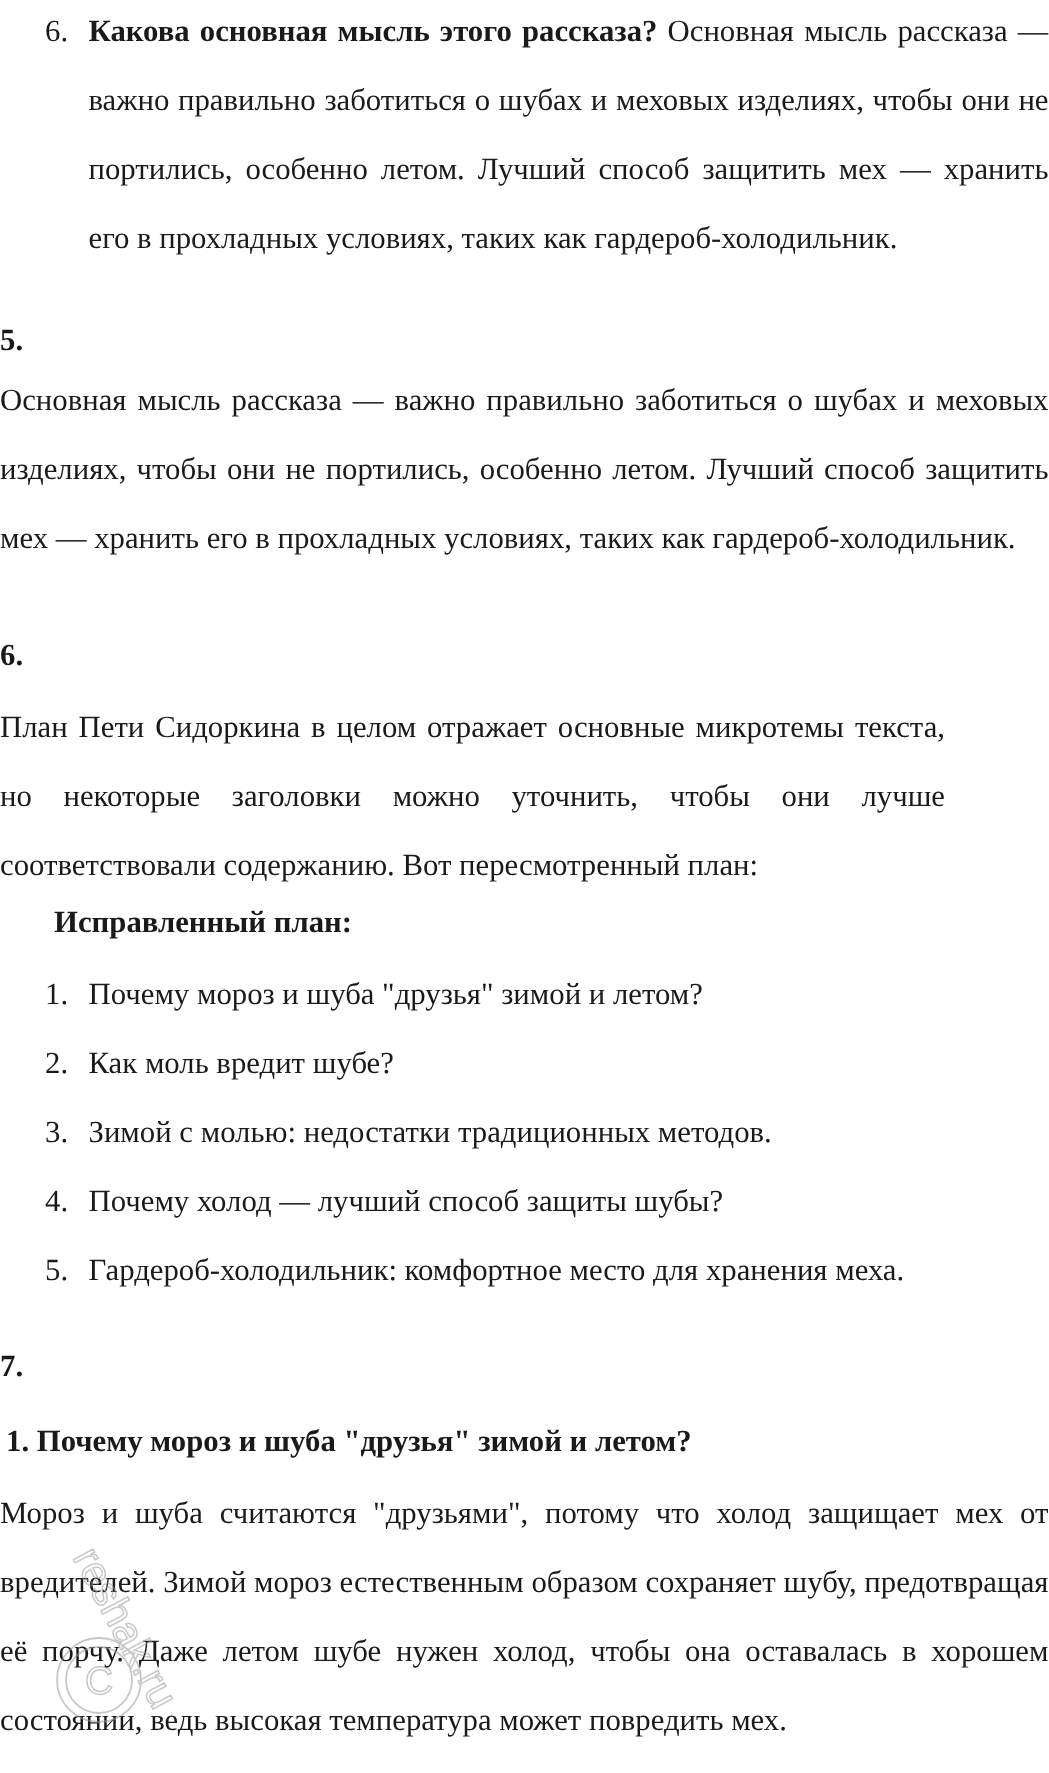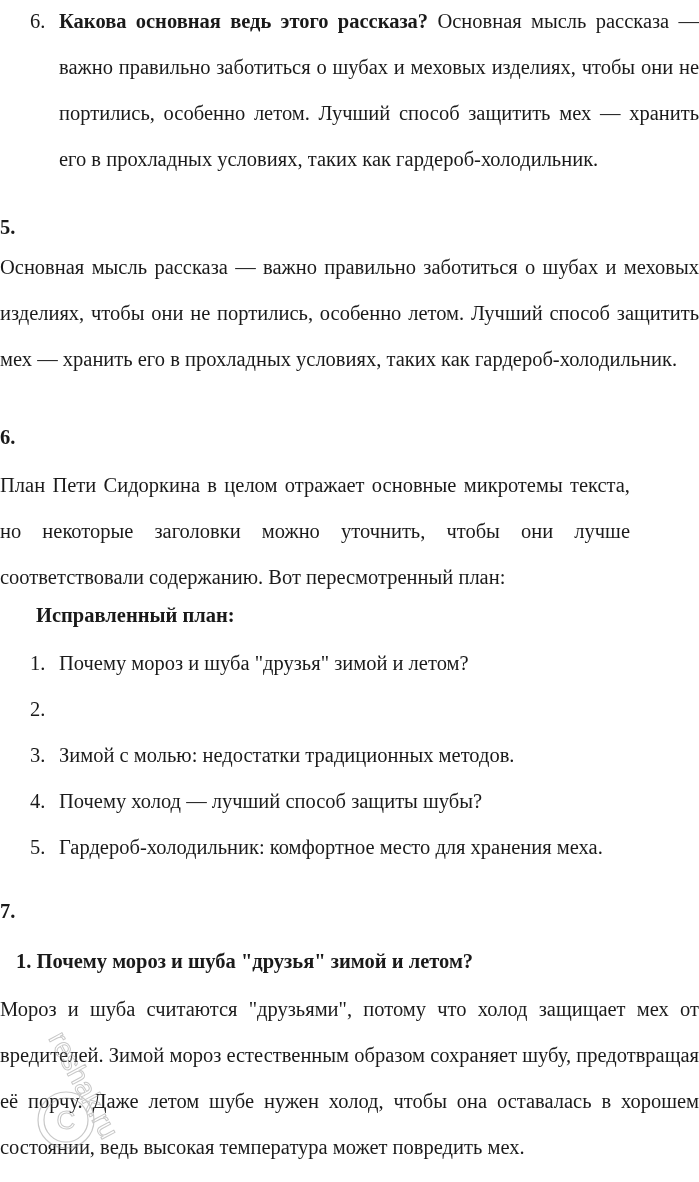--- a/index.html
+++ b/index.html
@@ -66,50 +66,50 @@
       pointer-events: none;
       opacity: 0.55;
     }
   </style>
 </head>
 <body>
 
 <div class="page">
 
   <div class="ol-item" style="position:absolute; top:-2px; left:0; width:640px; padding-right:0;">
-    <span class="ol-num">6.</span><span class="bold">Какова основная ведь этого рассказа?</span><span> Основная мысль рассказа — важно правильно заботиться о шубах и меховых изделиях, чтобы они не портились, особенно летом. Лучший способ защитить мех — хранить его в прохладных условиях, таких как гардероб-холодильник.</span>
+    <span class="ol-num">6.</span><span class="bold">Какова основная мысль этого рассказа?</span><span> Основная мысль рассказа — важно правильно заботиться о шубах и меховых изделиях, чтобы они не портились, особенно летом. Лучший способ защитить мех — хранить его в прохладных условиях, таких как гардероб-холодильник.</span>
   </div>
 
   <p class="section-num" style="position:absolute; top:204px; left:0;">5.</p>
   <p class="line-block" style="position:absolute; top:244px; left:0; width:699px; text-align-last:left;">Основная мысль рассказа — важно правильно заботиться о шубах и меховых изделиях, чтобы они не портились, особенно летом. Лучший способ защитить мех — хранить его в прохладных условиях, таких как гардероб-холодильник.</p>
 
   <p class="section-num" style="position:absolute; top:414px; left:0;">6.</p>
   <p class="line-block" style="position:absolute; top:462px; left:0; width:630px;">План Пети Сидоркина в целом отражает основные микротемы текста, но некоторые заголовки можно уточнить, чтобы они лучше соответствовали содержанию. Вот пересмотренный план:</p>
   <p class="section-num" style="position:absolute; top:592px; left:0;margin-left:36px;">Исправленный план:</p>
 
   <div style="position:absolute; top:640px; left:0; width:699px;">
     <p class="plan-item" style="height:46px; margin-bottom:0;">
       <span class="plan-num">1.</span><span>Почему мороз и шуба "друзья" зимой и летом?</span>
     </p>
     <p class="plan-item" style="height:46px;">
-      <span class="plan-num">2.</span>
+      <span class="plan-num">2.</span><span>Как моль вредит шубе?</span>
     </p>
     <p class="plan-item" style="height:46px;">
       <span class="plan-num">3.</span><span>Зимой с молью: недостатки традиционных методов.</span>
     </p>
     <p class="plan-item" style="height:46px;">
       <span class="plan-num">4.</span><span>Почему холод — лучший способ защиты шубы?</span>
     </p>
     <p class="plan-item" style="height:46px;">
       <span class="plan-num">5.</span><span>Гардероб-холодильник: комфортное место для хранения меха.</span>
     </p>
   </div>
 
   <p class="section-num" style="position:absolute; top:888px; left:0;">7.</p>
-  <p class="section-num" style="position:absolute; top:938px; left:16px; white-space:nowrap;">1. Почему мороз и шуба "друзья" зимой и летом?</p>
+  <p class="section-num" style="position:absolute; top:938px; left:4px; white-space:nowrap;">1. Почему мороз и шуба "друзья" зимой и летом?</p>
   <p class="line-block" style="position:absolute; top:986px; left:0; width:699px;">Мороз и шуба считаются "друзьями", потому что холод защищает мех от вредителей. Зимой мороз естественным образом сохраняет шубу, предотвращая её порчу. Даже летом шубе нужен холод, чтобы она оставалась в хорошем состоянии, ведь высокая температура может повредить мех.</p>
 
 </div>
 
 <svg class="watermark" viewBox="0 0 120 160" xmlns="http://www.w3.org/2000/svg">
   <g fill="none" stroke="#9a9a9a" stroke-width="1.2">
     <circle cx="48" cy="110" r="28"></circle>
     <circle cx="48" cy="110" r="22"></circle>
   </g>
   <text x="48" y="119" text-anchor="middle" font-family="Liberation Sans, sans-serif" font-size="26" fill="none" stroke="#9a9a9a" stroke-width="1">C</text>

